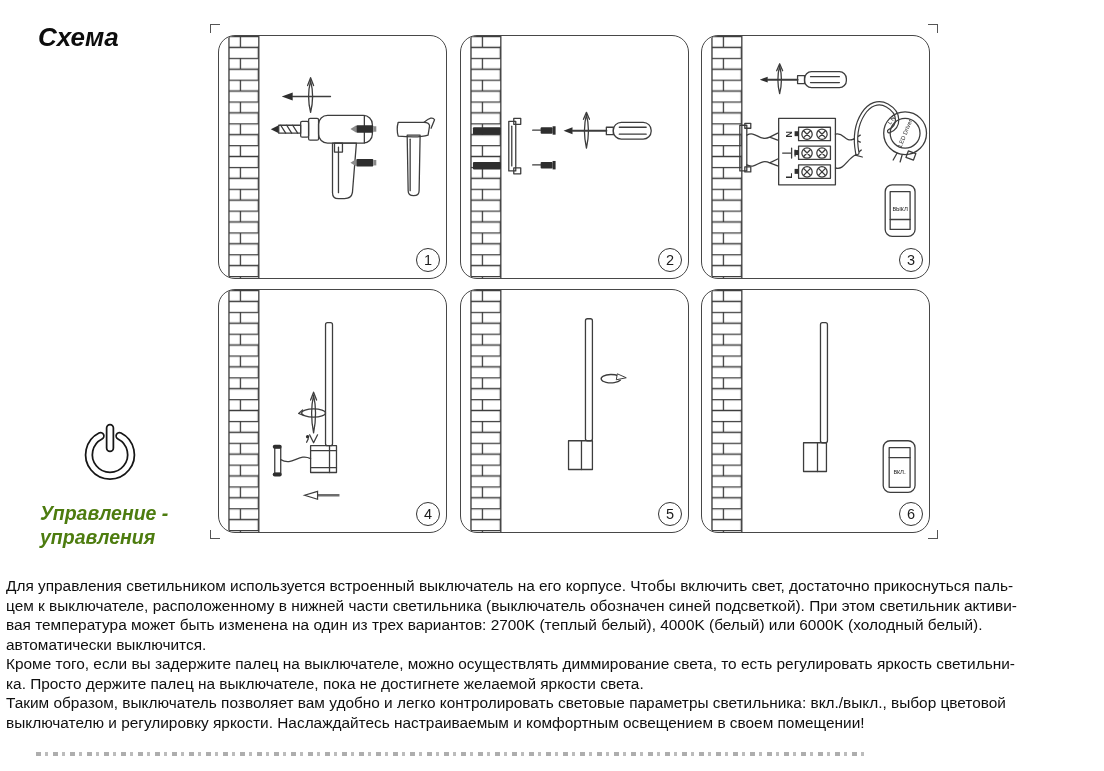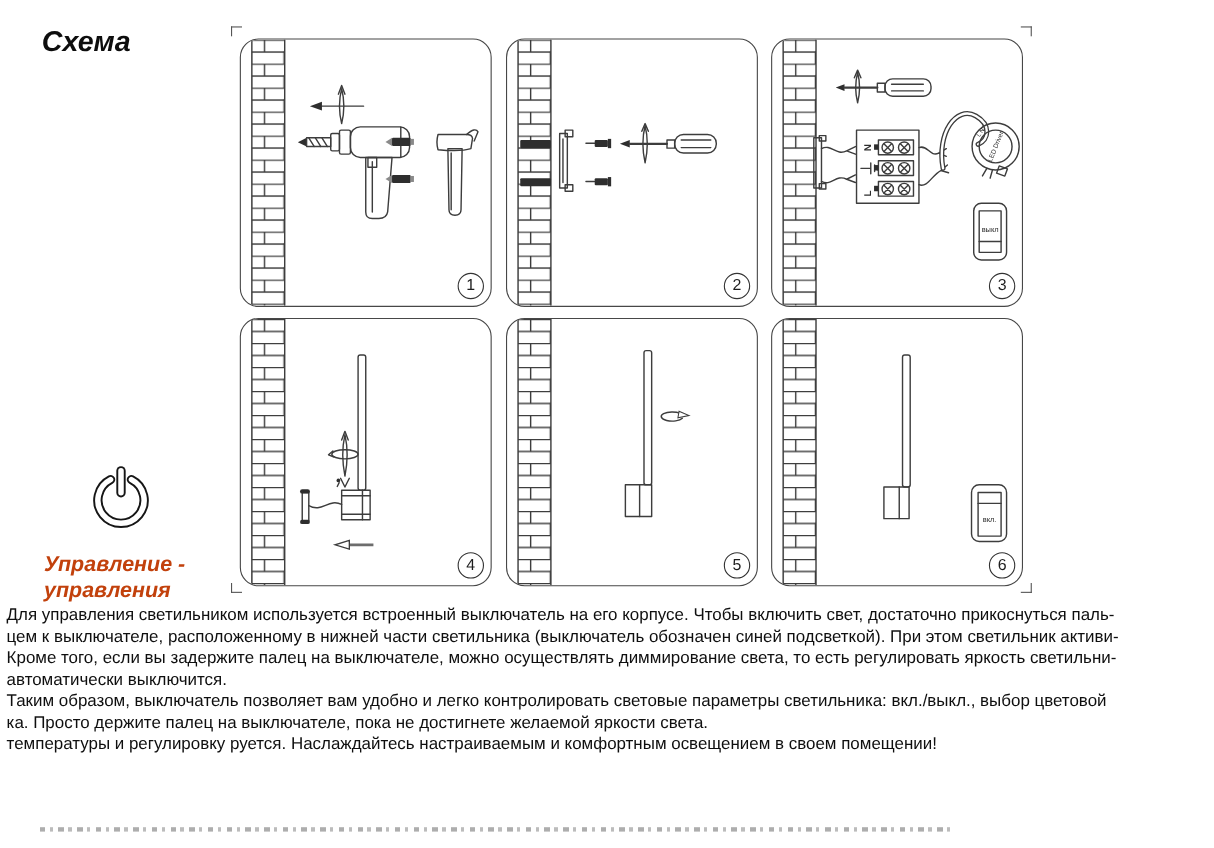--- a/index.html
+++ b/index.html
@@ -1,28 +1,28 @@
 <!DOCTYPE html>
 <html><head>
 <meta charset="utf-8">
 <style>
   html,body{margin:0;padding:0;background:#fff;}
   .page{position:relative;width:1104px;height:771px;background:#fff;overflow:hidden;
         font-family:"Liberation Sans",sans-serif;color:#0f0f0f;}
   .title{position:absolute;left:38px;top:24px;font-size:26px;line-height:27.5px;
          font-weight:bold;font-style:italic;color:#0d0d0d;}
   .caption{position:absolute;left:40px;top:502px;font-size:19.5px;line-height:23.5px;
-         font-weight:bold;font-style:italic;color:#c2410c;}
+         font-weight:bold;font-style:italic;color:#4d7c0f;}
   .panel{position:absolute;width:229px;height:244px;border:1.4px solid #474747;
          border-radius:17px;overflow:hidden;background:#fff;box-sizing:border-box;}
   .panel svg.art{position:absolute;left:0;top:0;width:100%;height:100%;}
   .badge{position:absolute;right:6px;bottom:6px;width:22px;height:22px;border:1.6px solid #333;
          border-radius:50%;display:flex;align-items:center;justify-content:center;
          font-size:14.5px;color:#1d1d1d;background:#fff;}
-  .body-text{position:absolute;left:6px;top:550px;font-size:15.4px;line-height:19.55px;
+  .body-text{position:absolute;left:6px;top:576px;font-size:15.4px;line-height:19.55px;
          color:#0f0f0f;white-space:nowrap;}
   .mark{position:absolute;width:9px;height:8px;border:0 solid #555;}
   .mark.tl{left:210px;top:24px;border-top-width:1.5px;border-left-width:1.5px;}
   .mark.tr{left:928px;top:24px;border-top-width:1.5px;border-right-width:1.5px;}
   .mark.bl{left:210px;top:530px;border-bottom-width:1.5px;border-left-width:1.5px;}
   .mark.br{left:928px;top:530px;border-bottom-width:1.5px;border-right-width:1.5px;}
   .cutoff{position:absolute;left:36px;top:752px;width:832px;height:3.5px;opacity:.45;
           background:repeating-linear-gradient(90deg,#4a4a4a 0 5px,transparent 5px 9px,#6a6a6a 9px 12px,transparent 12px 17px);}
   .power{position:absolute;left:82px;top:420px;}
   
@@ -336,22 +336,23 @@
     </g>
   </svg>
   <div class="caption">
     <div>Управление -</div>
     <div>управления</div>
   </div>
 
   <div class="body-text">
     <div>Для управления светильником используется встроенный выключатель на его корпусе. Чтобы включить свет, достаточно прикоснуться паль-</div>
     <div>цем к выключателе, расположенному в нижней части светильника (выключатель обозначен синей подсветкой). При этом светильник активи-</div>
+    <div>вая температура может быть изменена на один из трех вариантов: 2700K (теплый белый), 4000K (белый) или 6000K (холодный белый).</div>
+    <div>автоматически выключится.</div>
     <div>Кроме того, если вы задержите палец на выключателе, можно осуществлять диммирование света, то есть регулировать яркость светильни-</div>
-    <div>автоматически выключится.</div>
+    <div>ка. Просто держите палец на выключателе, пока не достигнете желаемой яркости света.</div>
     <div>Таким образом, выключатель позволяет вам удобно и легко контролировать световые параметры светильника: вкл./выкл., выбор цветовой</div>
-    <div>ка. Просто держите палец на выключателе, пока не достигнете желаемой яркости света.</div>
-    <div>температуры и регулировку руется. Наслаждайтесь настраиваемым и комфортным освещением в своем помещении!</div>
+    <div>выключателю и регулировку яркости. Наслаждайтесь настраиваемым и комфортным освещением в своем помещении!</div>
   </div>
 
   <div class="cutoff"></div>
 
 </div>
 
 </body></html>

